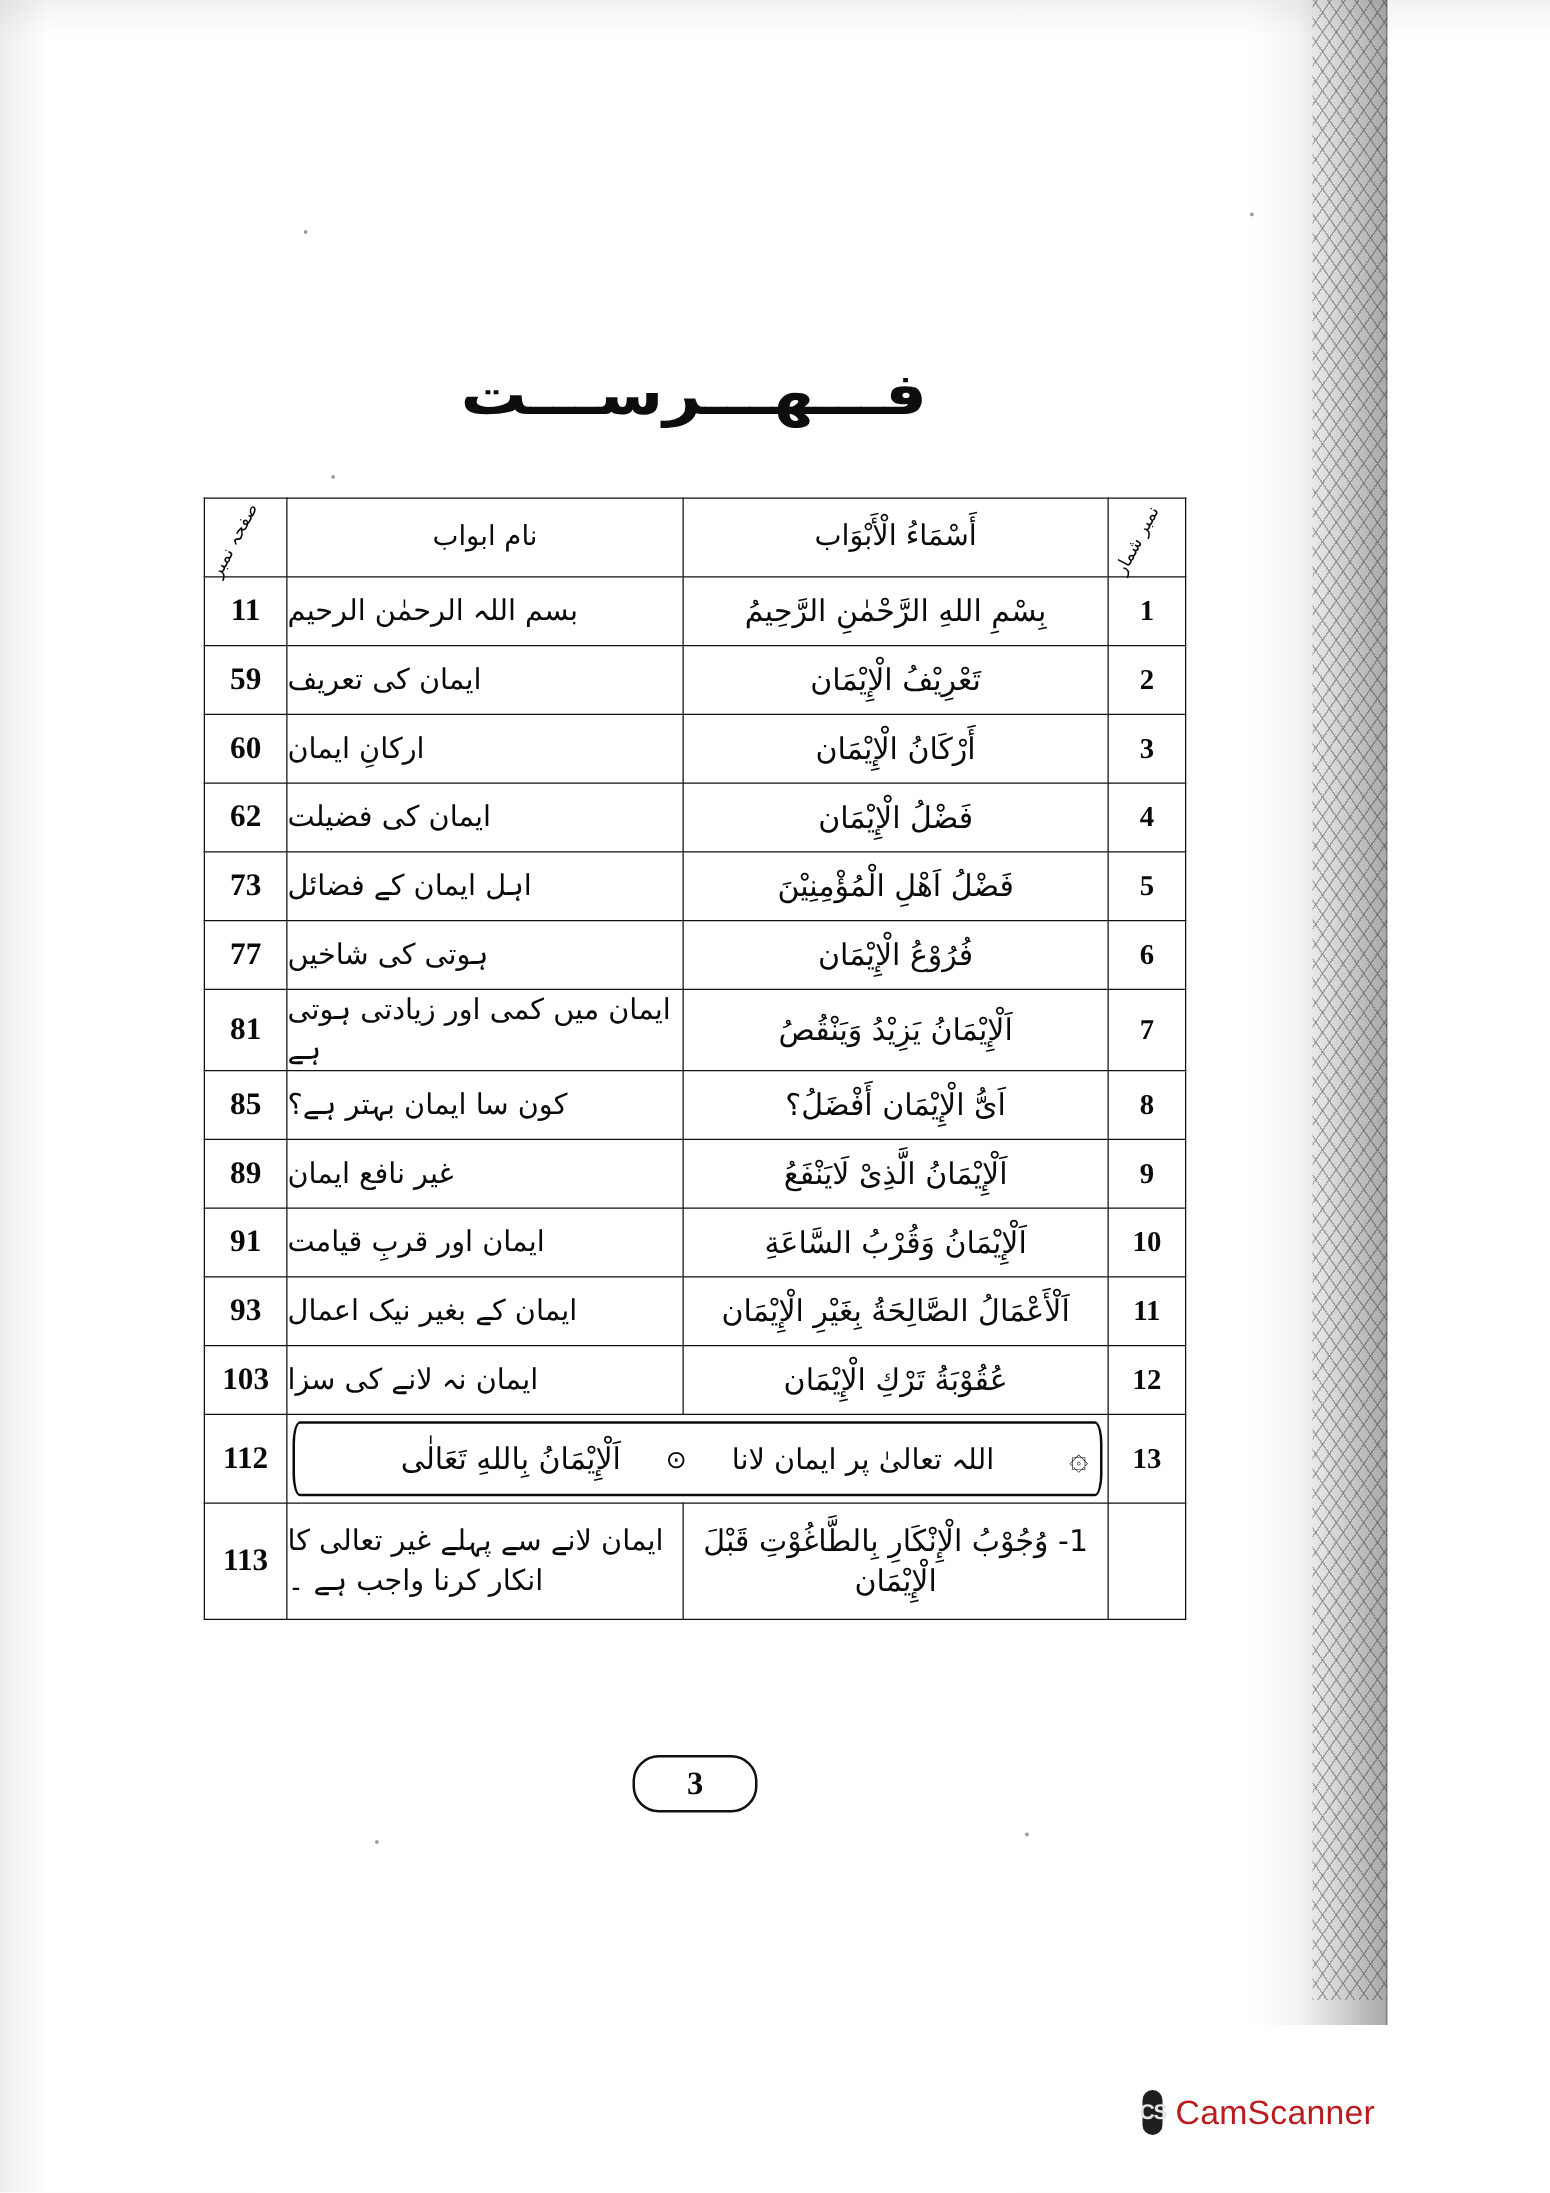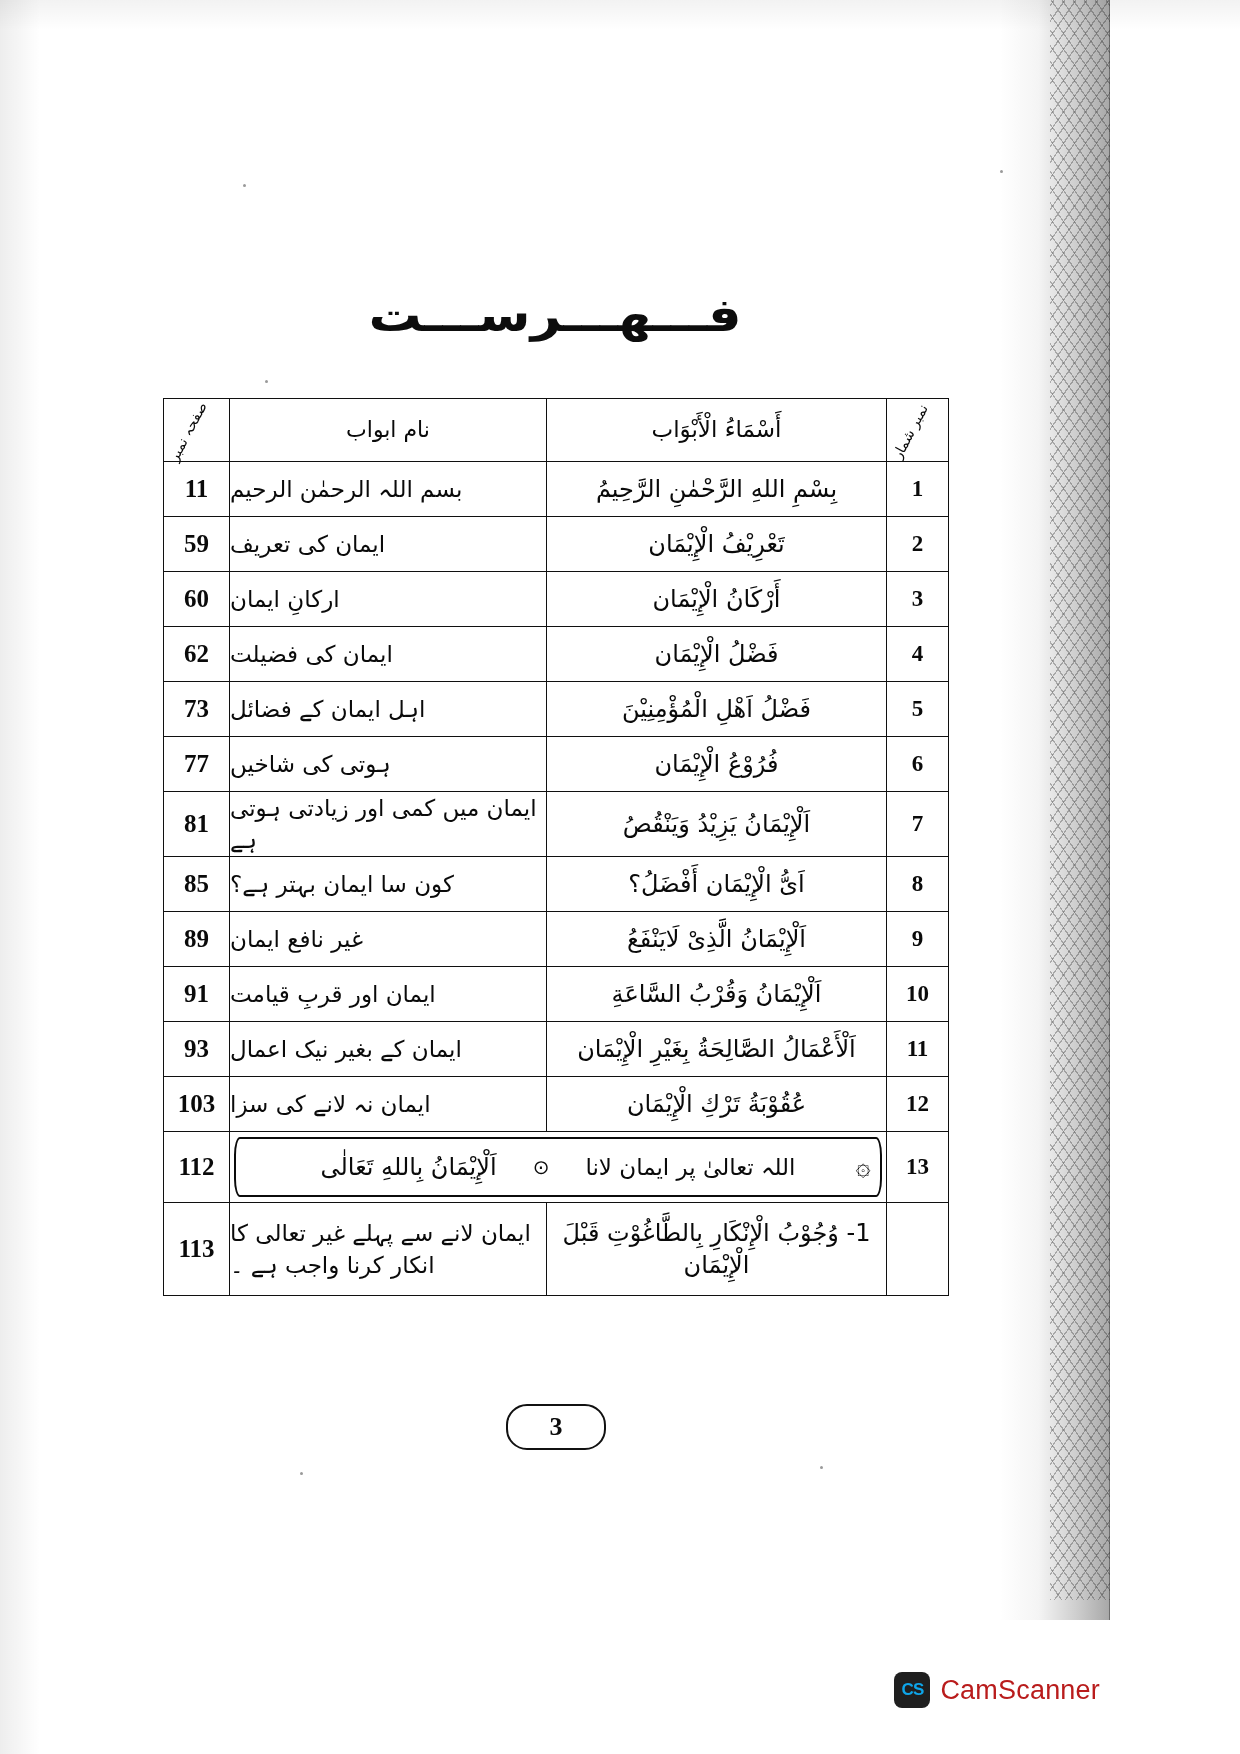--- a/index.html
+++ b/index.html
@@ -222,24 +222,24 @@
   
   .camscanner {
     position: absolute;
     right: 140px;
     bottom: 46px;
     display: flex;
     align-items: center;
     gap: 10px;
   }
   .cs-logo {
-    width: 36px; height: 36px;
+    width: 16px; height: 36px;
     border-radius: 8px;
     background: #1f1f1f;
-    color: #0ea5e9;
+    color: #e5e5e5;
     font-family: "Liberation Sans", sans-serif;
     font-size: 17px;
     font-weight: 700;
     display: flex;
     align-items: center;
     justify-content: center;
     letter-spacing: -1px;
   }
   .cs-text {
     font-family: "Liberation Sans", sans-serif;

